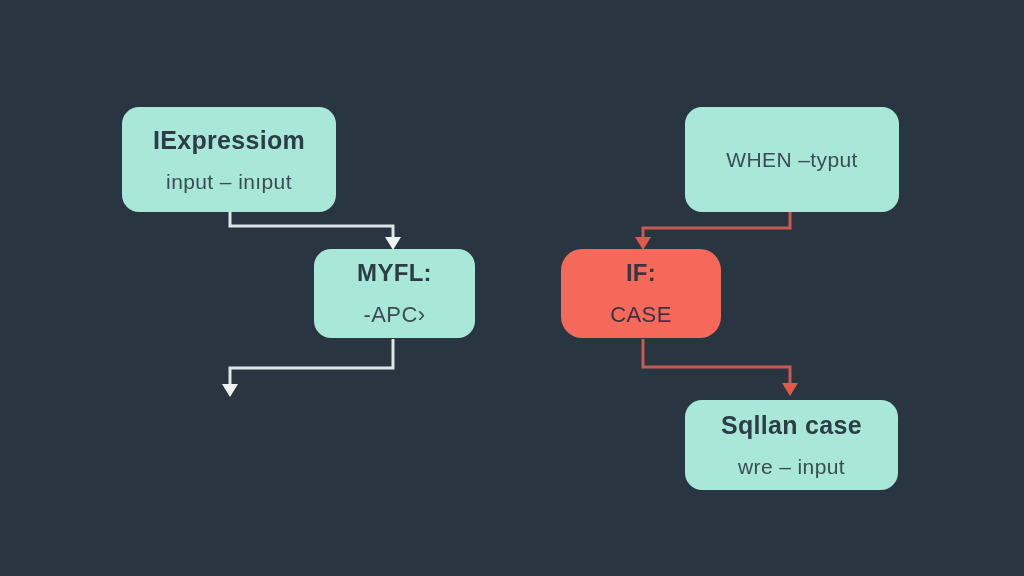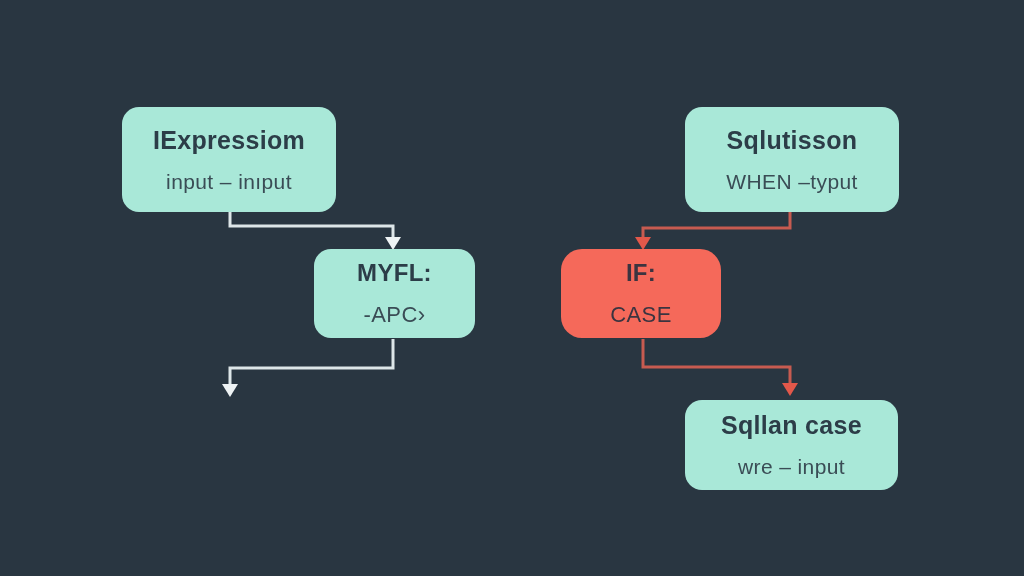--- a/index.html
+++ b/index.html
@@ -87,21 +87,20 @@
     <div class="subtitle">input – inıput</div>
   </div>
 
   <div class="node mint small" id="node-left-middle">
     <div class="title">MYFL:</div>
     <div class="subtitle">-APC›</div>
   </div>
 
 
   <div class="node mint" id="node-right-top">
-    <div class="title">Sqlutisson</div>
     <div class="subtitle">WHEN –typut</div>
   </div>
 
   <div class="node coral small" id="node-right-middle">
     <div class="title">IF:</div>
     <div class="subtitle">CASE</div>
   </div>
 
   <div class="node mint" id="node-right-bottom">
     <div class="title">Sqllan case</div>

